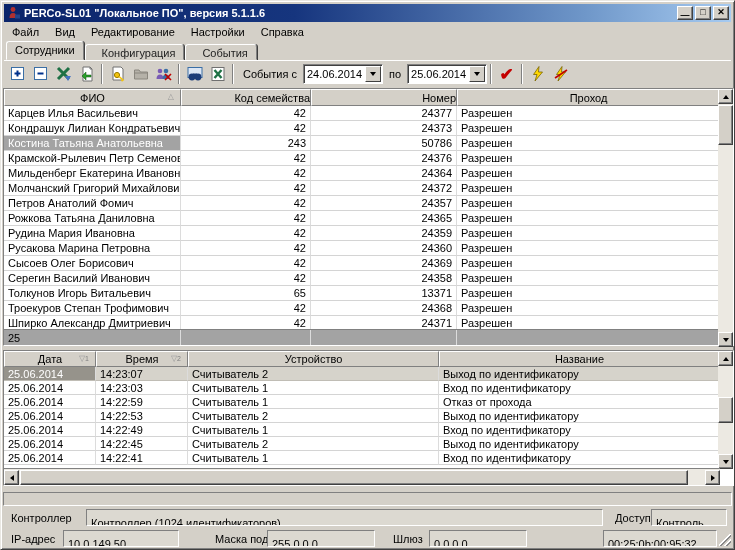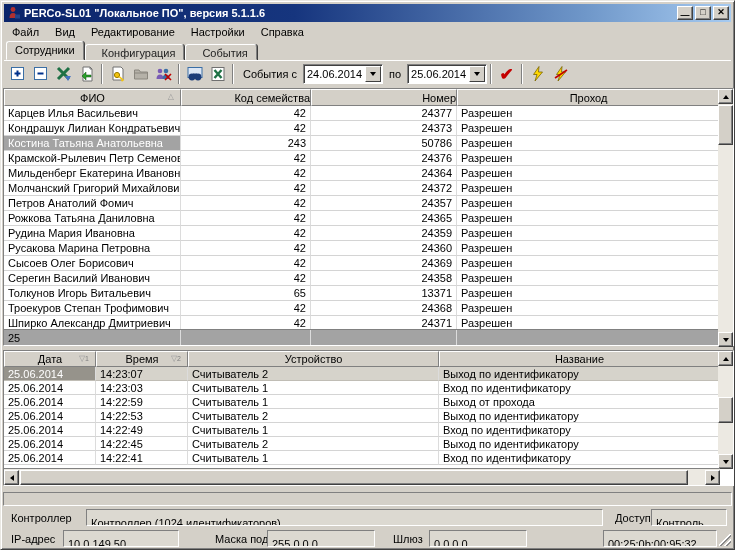--- a/index.html
+++ b/index.html
@@ -386,21 +386,21 @@
         <div class="grid-row">
           <div class="cell evt-c0">25.06.2014</div>
           <div class="cell evt-c1">14:23:03</div>
           <div class="cell evt-c2">Считыватель 1</div>
           <div class="cell evt-c3">Вход по идентификатору</div>
         </div>
         <div class="grid-row">
           <div class="cell evt-c0">25.06.2014</div>
           <div class="cell evt-c1">14:22:59</div>
           <div class="cell evt-c2">Считыватель 1</div>
-          <div class="cell evt-c3">Выход от прохода</div>
+          <div class="cell evt-c3">Отказ от прохода</div>
         </div>
         <div class="grid-row">
           <div class="cell evt-c0">25.06.2014</div>
           <div class="cell evt-c1">14:22:53</div>
           <div class="cell evt-c2">Считыватель 2</div>
           <div class="cell evt-c3">Выход по идентификатору</div>
         </div>
         <div class="grid-row">
           <div class="cell evt-c0">25.06.2014</div>
           <div class="cell evt-c1">14:22:49</div>

